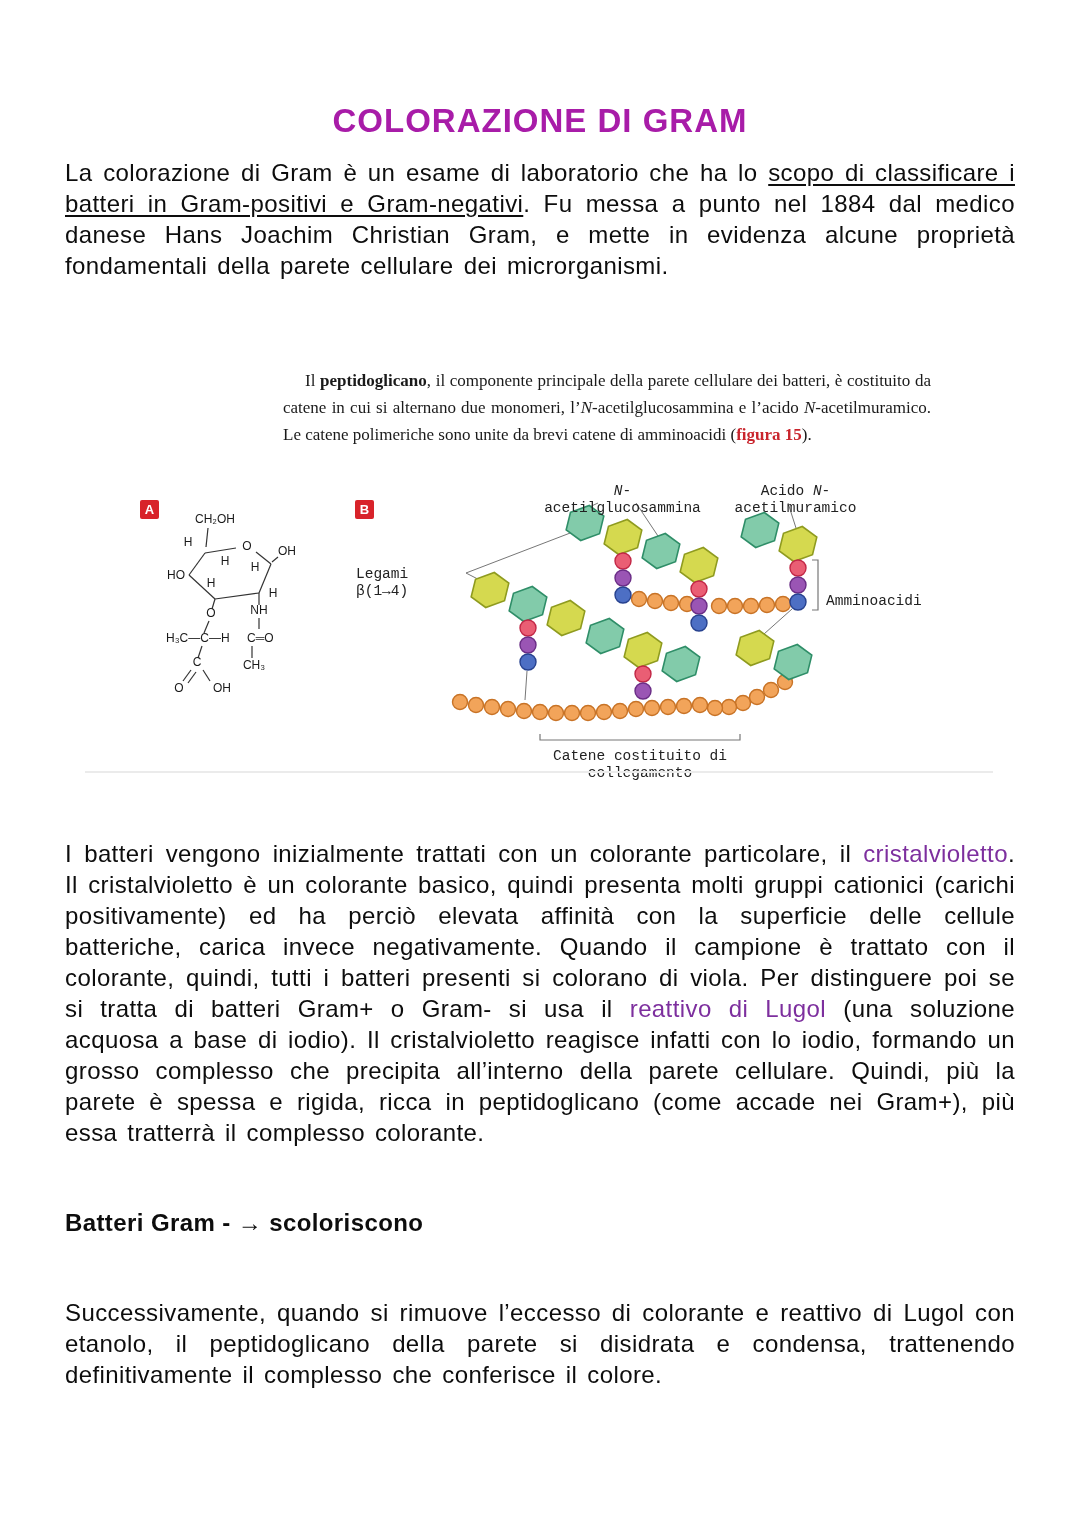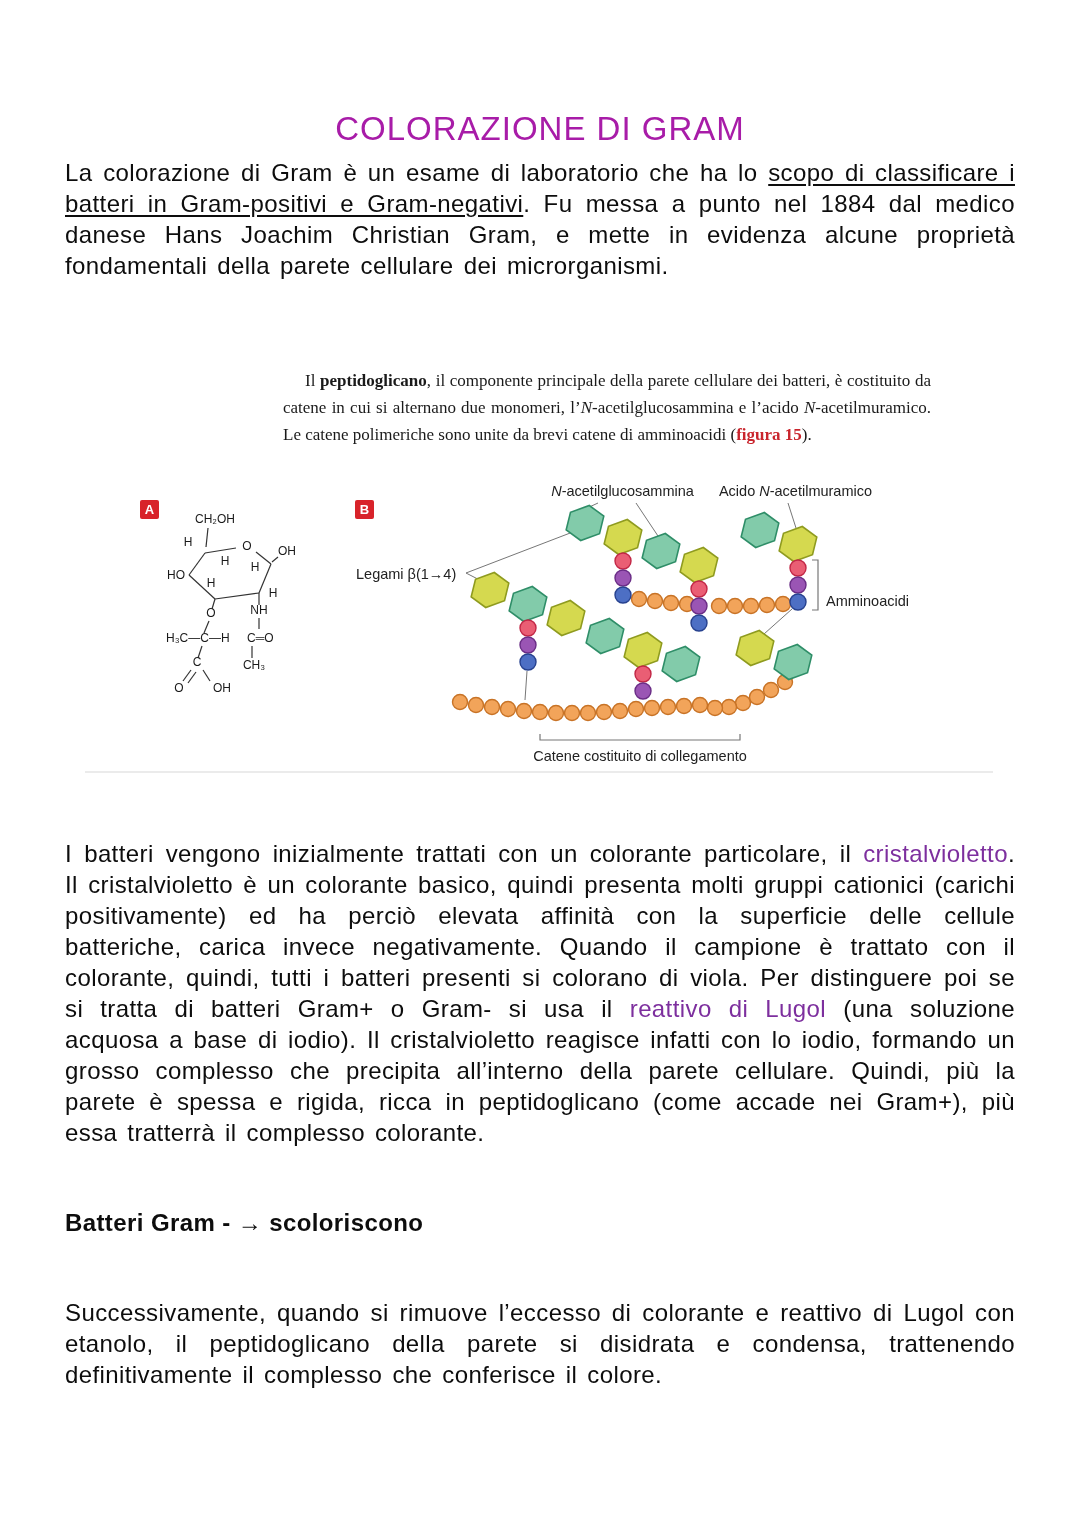--- a/index.html
+++ b/index.html
@@ -1,20 +1,20 @@
 <!DOCTYPE html>
 <html style="--title-purple: #A81CA8; --accent-purple: #7D2F9E; --figure-red: #C9252D; --tag-red: #D8232A; --hex-green-fill: #82CBAA; --hex-green-stroke: #2F8E68; --hex-yellow-fill: #D5D94F; --hex-yellow-stroke: #8F9B1F; --circle-red-fill: #EA5E74; --circle-red-stroke: #C22746; --circle-blue-fill: #4D6FC4; --circle-blue-stroke: #27428F; --circle-purple-fill: #9A55B4; --circle-purple-stroke: #6A2D86; --circle-orange-fill: #F2A45A; --circle-orange-stroke: #C87326;"><head>
 <meta charset="utf-8">
 <style>
   *{margin:0;padding:0;box-sizing:border-box}
   html,body{width:1080px;height:1527px}
   body{background:#fff;position:relative;font-family:"Liberation Sans",sans-serif;color:#0d0d0d;overflow:hidden}
 
-  .title{position:absolute;top:110px;left:0;width:100%;text-align:center;
-    font-size:33px;font-weight:normal;color:var(--title-purple);letter-spacing:1px}
+  .title{position:absolute;top:102px;left:0;width:100%;text-align:center;
+    font-size:33px;font-weight:bold;color:var(--title-purple);letter-spacing:1px}
 
   .body-text{position:absolute;left:65px;width:950px;font-size:24px;line-height:31px;
     text-align:justify;letter-spacing:.4px;word-spacing:3px;color:#0d0d0d}
   .para1{top:157px}
   .para2{top:838px}
   .para3{top:1297px}
 
   .seg-u{text-decoration:underline;text-underline-offset:3px}
   .seg-b{font-weight:bold}
   .seg-i{font-style:italic}
@@ -33,21 +33,21 @@
   .panelB{position:absolute;left:340px;top:478px;width:600px;height:295px}
   .panelA svg{position:absolute;left:30px;top:14px}
   .panelB svg{position:absolute;left:0;top:0}
 
   .tag{position:absolute;width:19px;height:19px;background:var(--tag-red);color:#fff;
     font-size:13px;font-weight:bold;display:flex;align-items:center;justify-content:center;
     border-radius:2px;font-family:"Liberation Sans",sans-serif}
   .panelA .tag{left:5px;top:5px}
   .panelB .tag{left:15px;top:22px}
 
-  .flabel{position:absolute;font-family:Liberation Sans, sans-serif;font-size:14.5px;color:#222;line-height:17px}
+  .flabel{position:absolute;font-family:Liberation Mono, monospace;font-size:14.5px;color:#222;line-height:17px}
   .lbl-nag{left:200px;top:5px;width:165px;text-align:center}
   .lbl-nam{left:368px;top:5px;width:175px;text-align:center}
   .lbl-legami{left:16px;top:88px;width:110px;text-align:left}
   .lbl-ammino{left:486px;top:115px;width:112px;text-align:left}
   .lbl-catene{left:165px;top:270px;width:270px;text-align:center}
 
   .atom{font-family:"Liberation Sans",sans-serif;font-size:12px;fill:#1a1a1a}
   .bond{stroke:#333;stroke-width:1.2;fill:none}
   .ldr{stroke:#666;stroke-width:.9;fill:none}
   .brk{stroke:#777;stroke-width:1.2;fill:none}

